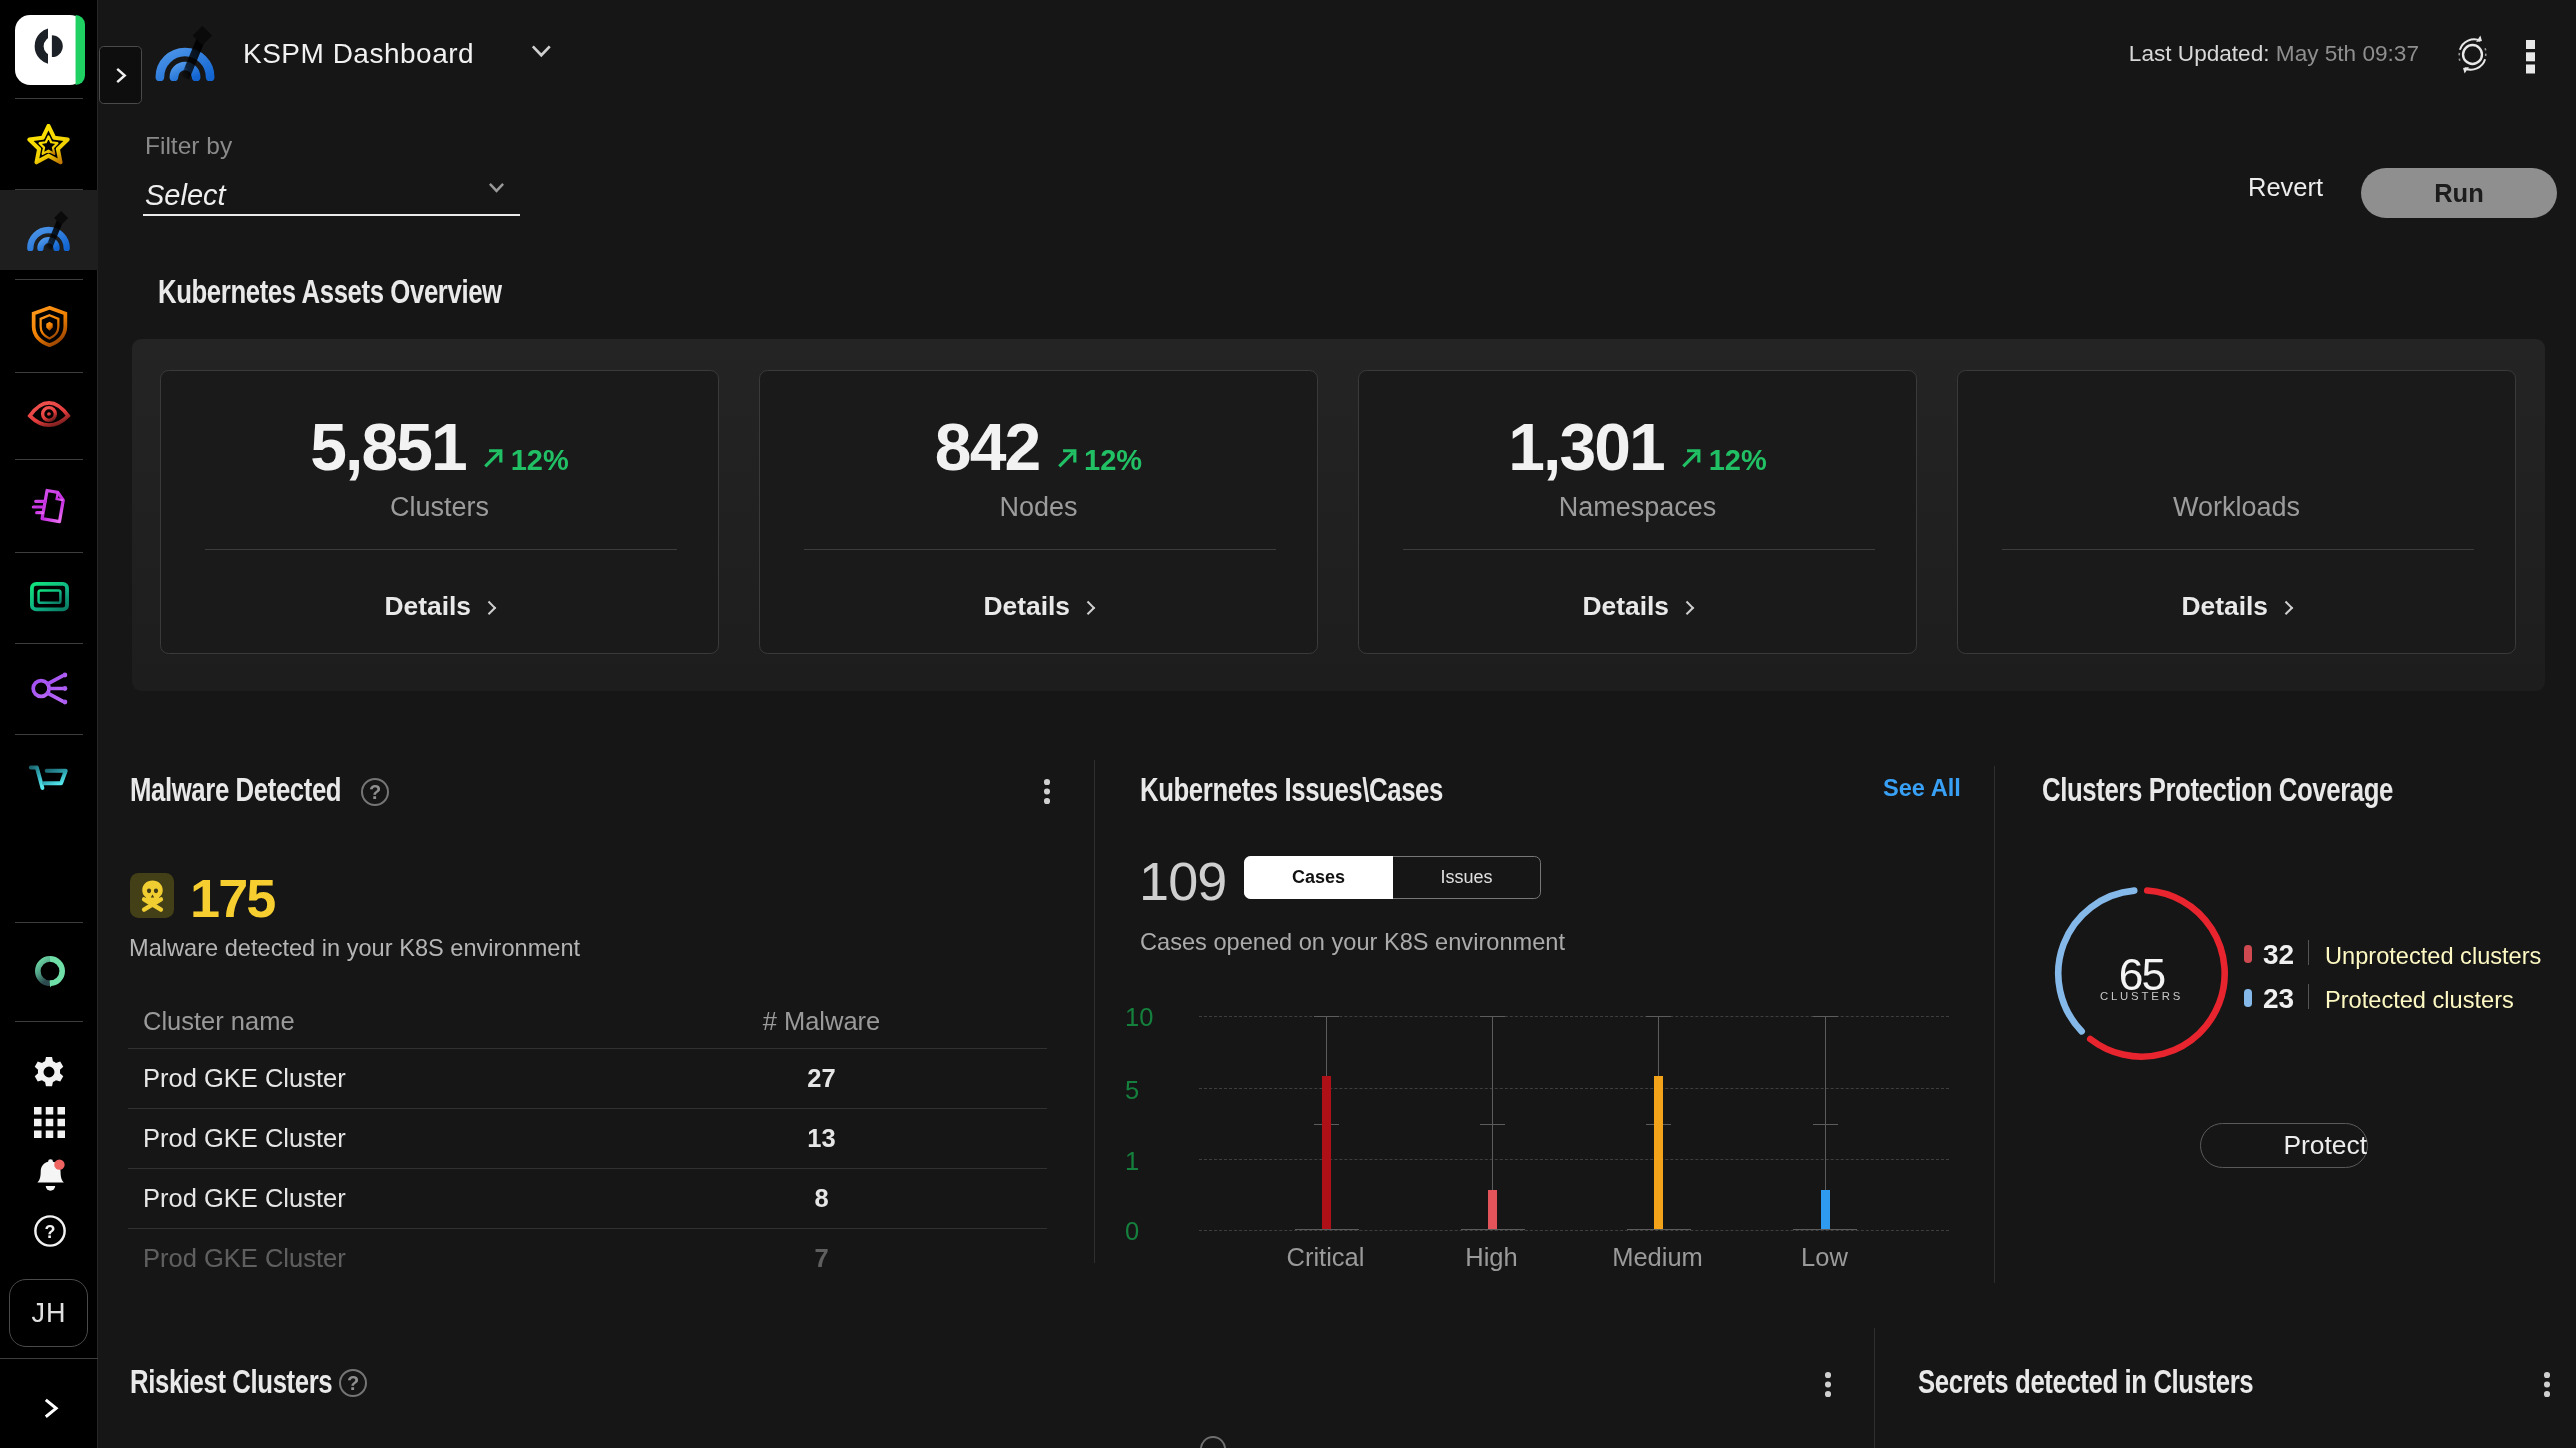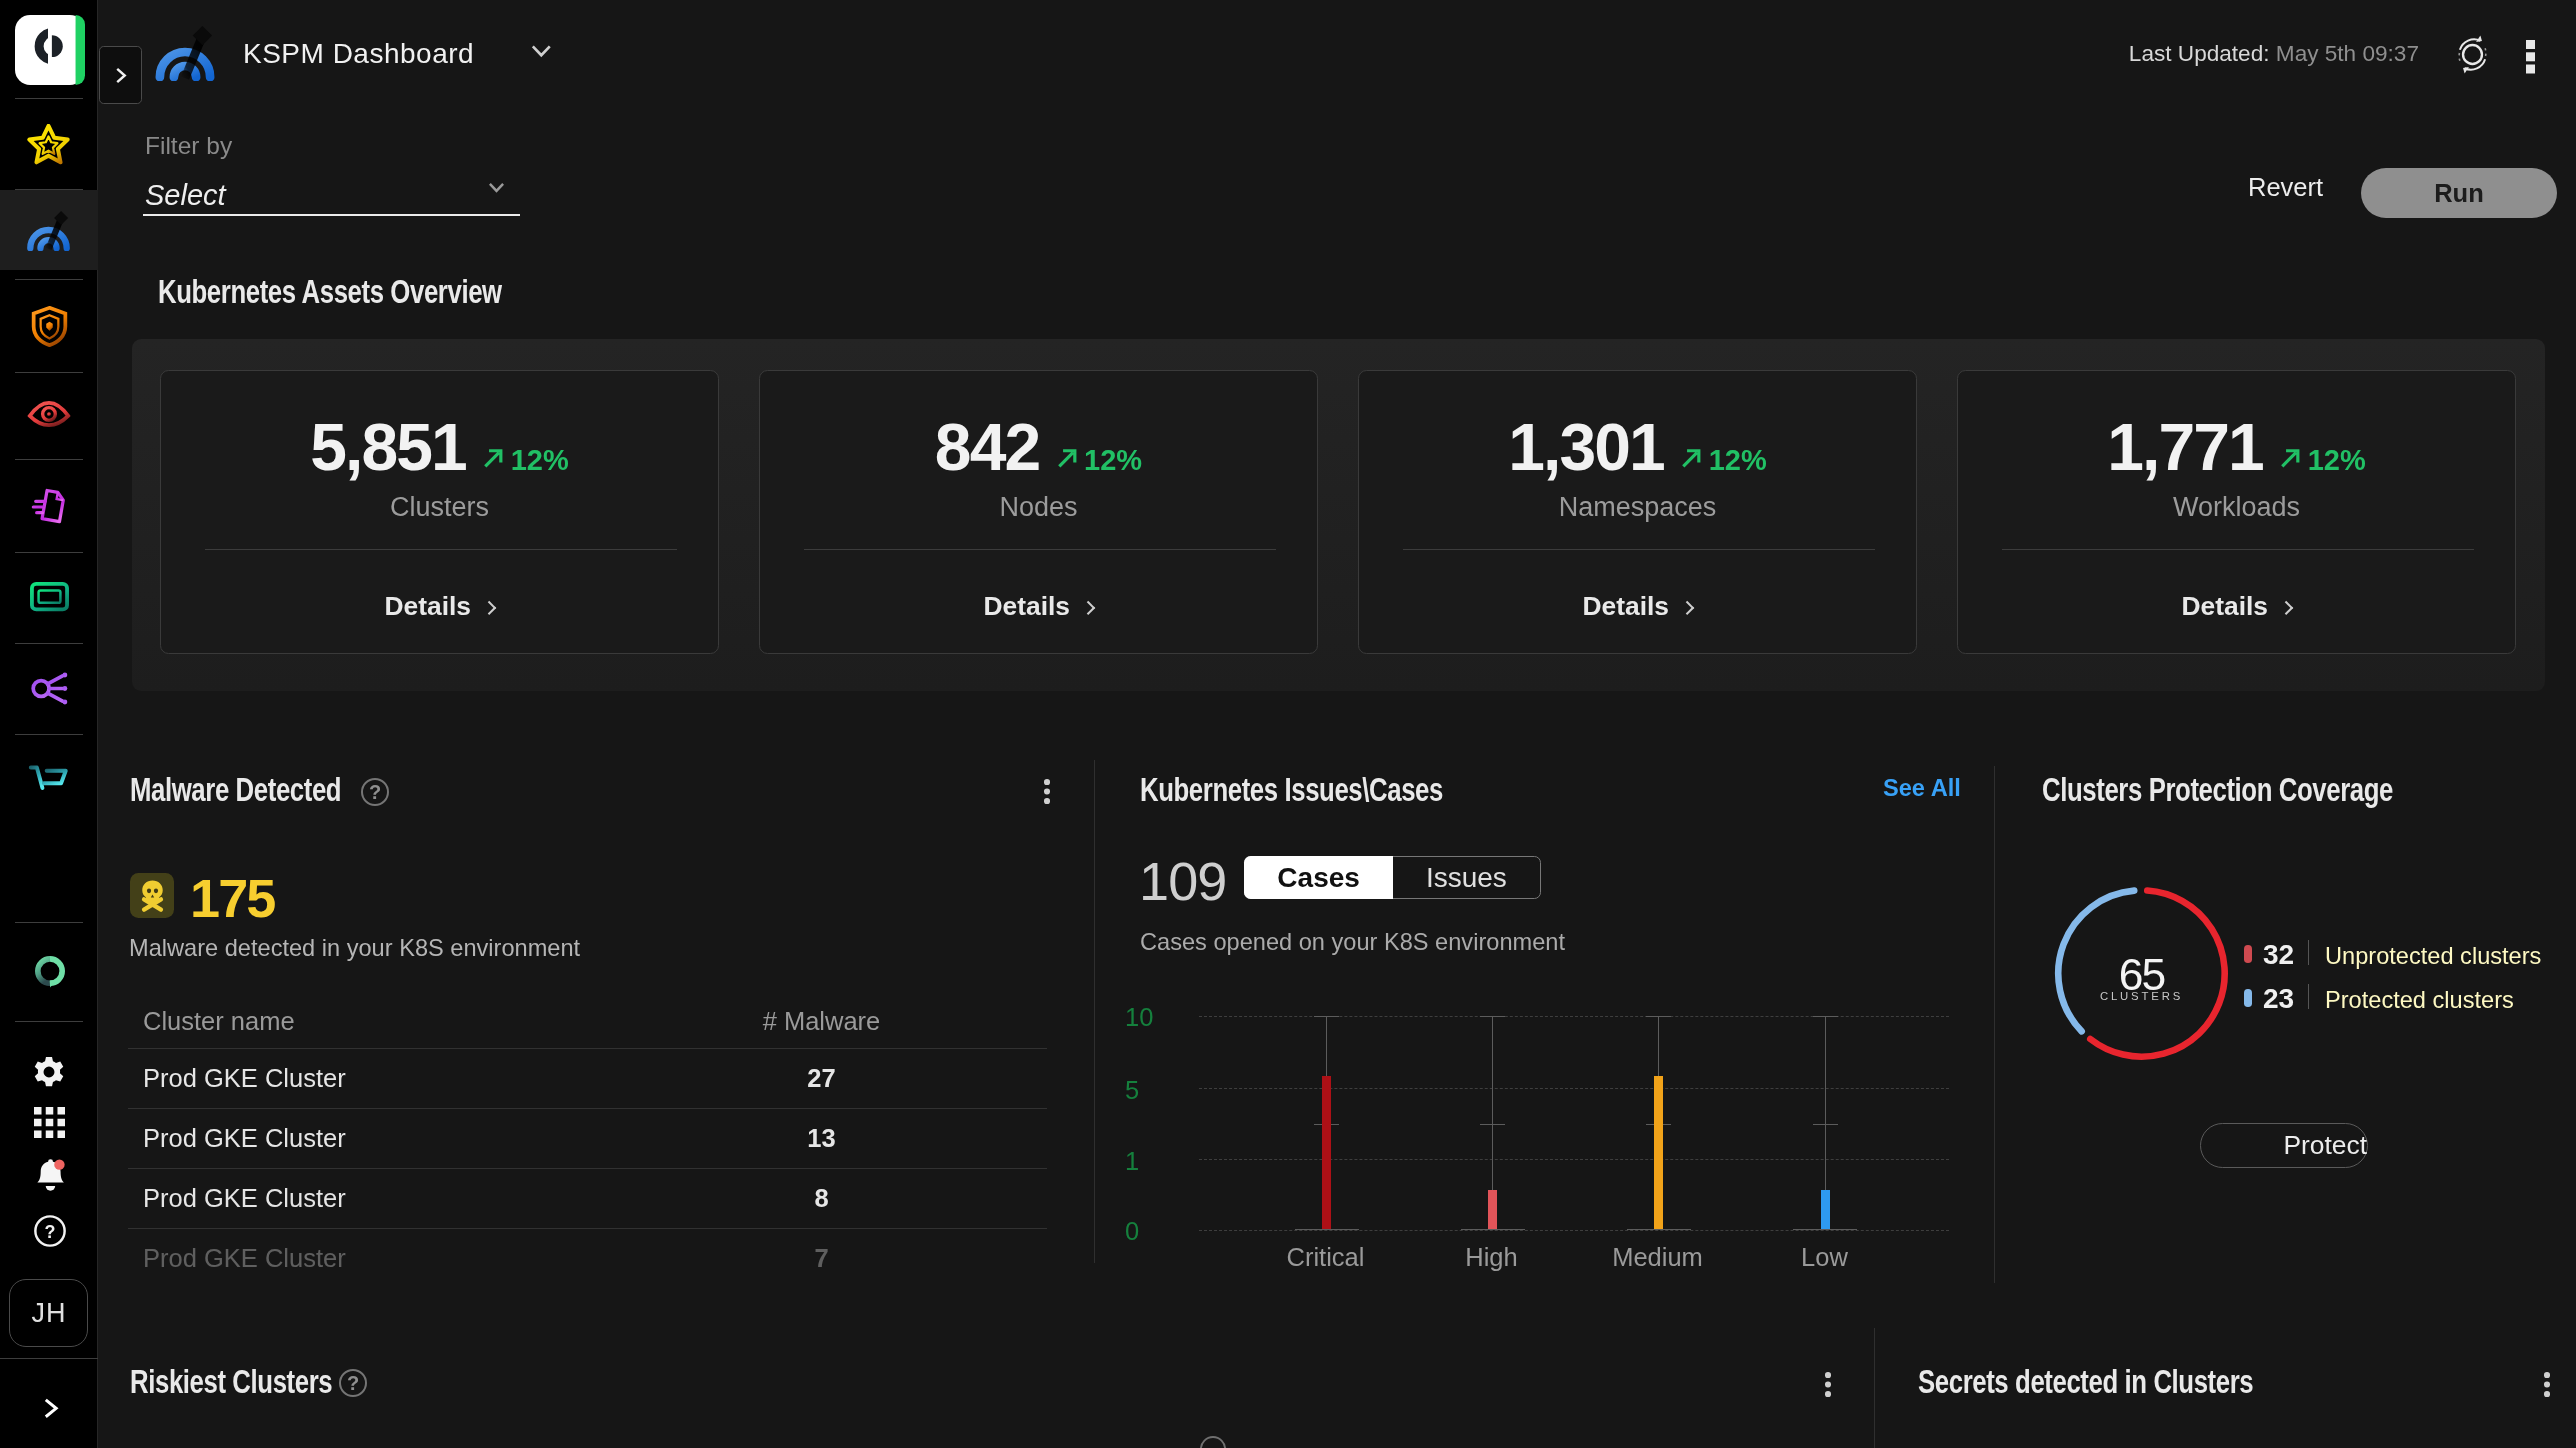--- a/index.html
+++ b/index.html
@@ -41,21 +41,21 @@
 .mwsub { position:absolute; left:129px; top:935px; font-size:23.6px; color:#b5b5b5; }
 table.mw { position:absolute; left:128px; top:996px; width:919px; border-collapse:collapse; }
 table.mw td { border-bottom:0.9px solid #313131; height:60px; font-size:25.5px; color:#e6e6e6; padding-left:15px; }
 table.mw tr.hd td { color:#9a9a9a; height:52px; font-size:25.5px; }
 table.mw td.num { text-align:center; padding-left:0; font-weight:bold; width:451px; }
 tr.hd td.num { font-weight:normal; }
 
 .seeall { position:absolute; left:1883px; top:775px; font-size:23.6px; font-weight:bold; color:#38a1f6; }
 .big109 { position:absolute; left:1139px; top:850px; font-size:54px; letter-spacing:-0.9px; font-weight:500; color:#cfcfcf; }
 .toggle { position:absolute; left:1244px; top:856px; width:297px; height:43px; border:0.9px solid #777; border-radius:6.6px; background:#161616; }
-.tgl { position:absolute; top:-0.9px; height:43px; line-height:43px; text-align:center; font-size:28px; }
+.tgl { position:absolute; top:-0.9px; height:43px; line-height:43px; text-align:center; font-size:18px; }
 .tglc { left:-0.9px; width:149px; background:#fff; color:#111; font-weight:bold; border-radius:6.6px 0 0 6.6px; }
 .tgli { right:-0.9px; width:149px; color:#e0e0e0; }
 .casessub { position:absolute; left:1140px; top:929px; font-size:23.6px; color:#ababab; }
 .grid { position:absolute; left:1199px; width:750px; border-top:0.9px dashed #3e3e3e; }
 .ylab { position:absolute; width:57px; text-align:left; font-size:25.5px; color:#15803d; }
 .xlab { position:absolute; width:151px; text-align:center; font-size:25.5px; color:#9a9a9a; top:1243px; }
 .whisk { position:absolute; width:0; border-left:1.9px solid #5c5c5c; top:1016px; height:214px; }
 .wcap { position:absolute; width:24.5px; border-top:1.9px solid #5c5c5c; }
 .bar { position:absolute; width:9.4px; bottom:219px; }
 
@@ -102,23 +102,20 @@
     </div>
     <div class="card" style="left:1226px;">
       <div class="bignum">1,301&nbsp;<svg width="22.6" height="22.6" viewBox="0 0 24 24" style="margin-bottom:0">
             <path d="M3.5 20.5 L18 6 M7.5 4 h12.5 v12.5" stroke="#21c065" stroke-width="3.4" fill="none"></path>
           </svg><span class="pct"> 12%</span></div>
       <div class="cardlab">Namespaces</div>
       <div class="carddiv"></div>
       <div class="details">Details<span class="chev"></span></div>
     </div>
     <div class="card" style="left:1825px;">
-      <div class="bignum">1,771&nbsp;<svg width="22.6" height="22.6" viewBox="0 0 24 24" style="margin-bottom:0">
-            <path d="M3.5 20.5 L18 6 M7.5 4 h12.5 v12.5" stroke="#21c065" stroke-width="3.4" fill="none"></path>
-          </svg><span class="pct"> 12%</span></div>
       <div class="cardlab">Workloads</div>
       <div class="carddiv"></div>
       <div class="details">Details<span class="chev"></span></div>
     </div>
   </div>
 
   <div class="vdiv" style="left:1094px;top:760px;height:503px;"></div>
   <div class="vdiv" style="left:1994px;top:766px;height:517px;"></div>
   <div class="vdiv" style="left:1874px;top:1328px;height:121px;"></div>
 

